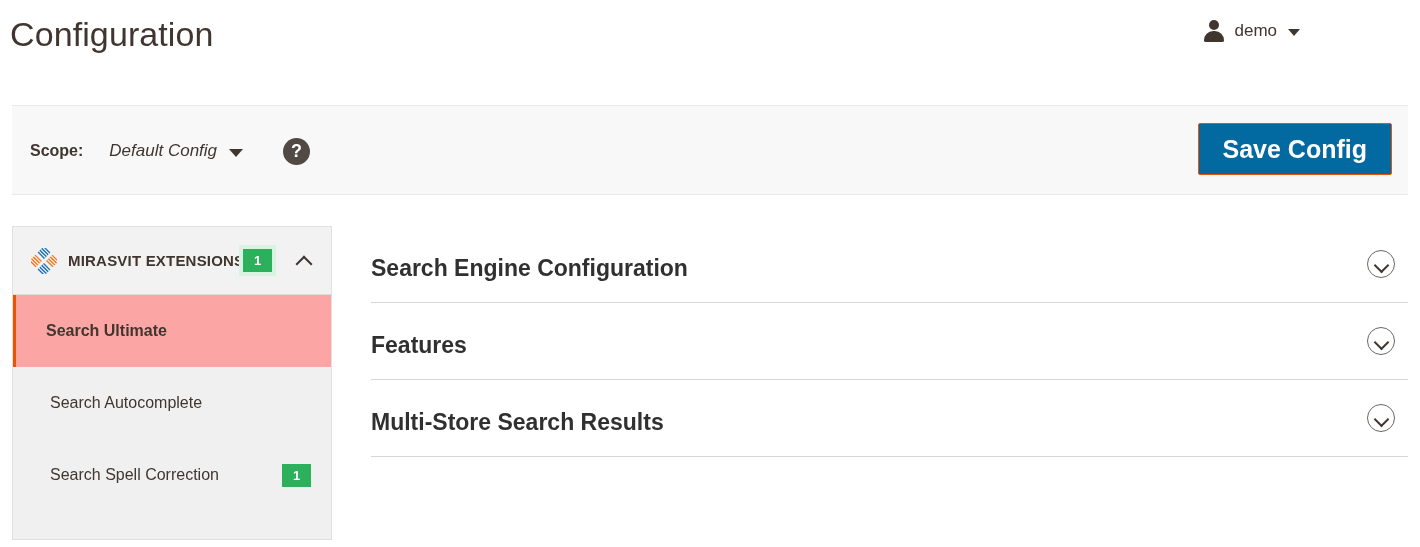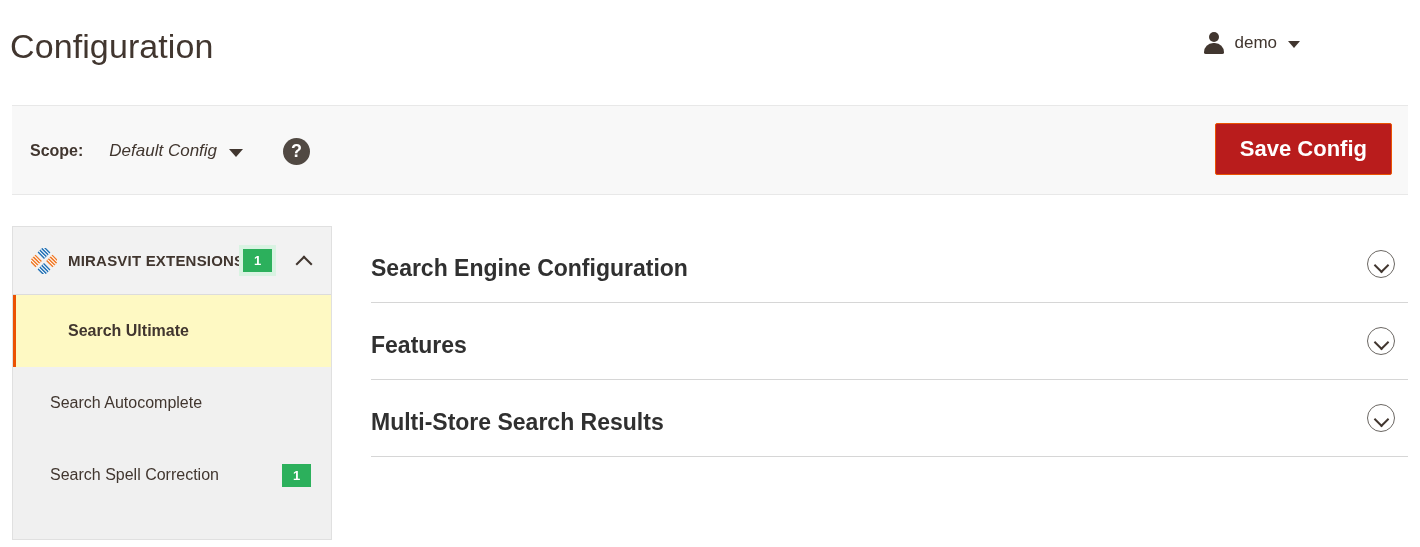--- a/index.html
+++ b/index.html
@@ -18,21 +18,21 @@
   .page {
     position: relative;
     width: 1420px;
     height: 547px;
     background: #ffffff;
   }
 
   
   .page-header {
     position: absolute;
-    left: 0; top: 12px;
+    left: 0; top: 0;
     width: 1316px;
     height: 80px;
   }
   .page-title {
     position: absolute;
     left: 10px;
     top: 12px;
     font-size: 34px;
     font-weight: 400;
     color: #41362f;
@@ -146,25 +146,25 @@
     justify-content: center;
     cursor: pointer;
     line-height: 1;
   }
   .save-config-btn {
     position: absolute;
     right: 16px;
     top: 17px;
     height: 52px;
     padding: 0 24px;
-    background: #b91c1c;
+    background: #0369a1;
     color: #ffffff;
     border: 1px solid #eb5202;
     border-radius: 2px;
-    font-size: 22px;
+    font-size: 25px;
     font-weight: bold;
     font-family: "Liberation Sans", "DejaVu Sans", sans-serif;
     cursor: pointer;
     line-height: 50px;
   }
 
   
   .sidebar {
     position: absolute;
     left: 12px;
@@ -246,24 +246,24 @@
     display: flex;
     align-items: center;
     padding-left: 37px;
     padding-right: 20px;
     font-size: 16px;
     color: #41362f;
     cursor: pointer;
     border-bottom: none;
   }
   .sidebar-item.active {
-    background: #fef9c3;
+    background: #fca5a5;
     font-weight: bold;
     border-left: 3px solid #eb5202;
-    padding-left: 52px;
+    padding-left: 30px;
   }
   .sidebar-item .item-label { flex: 1 1 auto; }
   .sidebar-item .badge-green { flex: none; }
 
   
   .content {
     position: absolute;
     left: 371px;
     top: 226px;
     width: 1037px;

